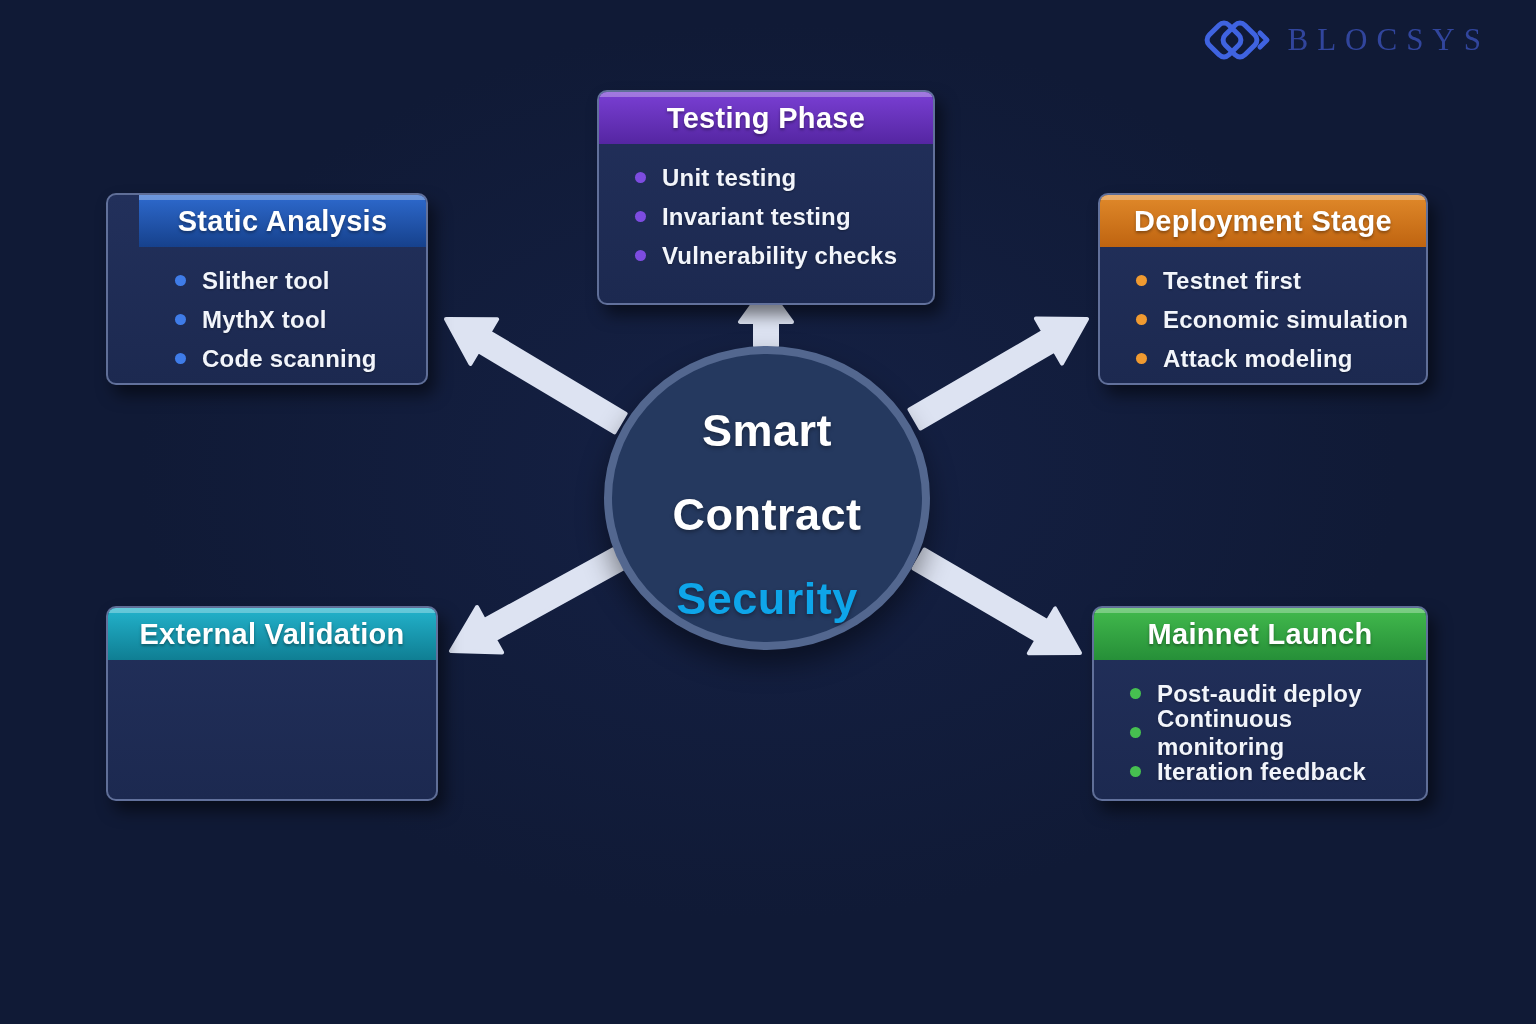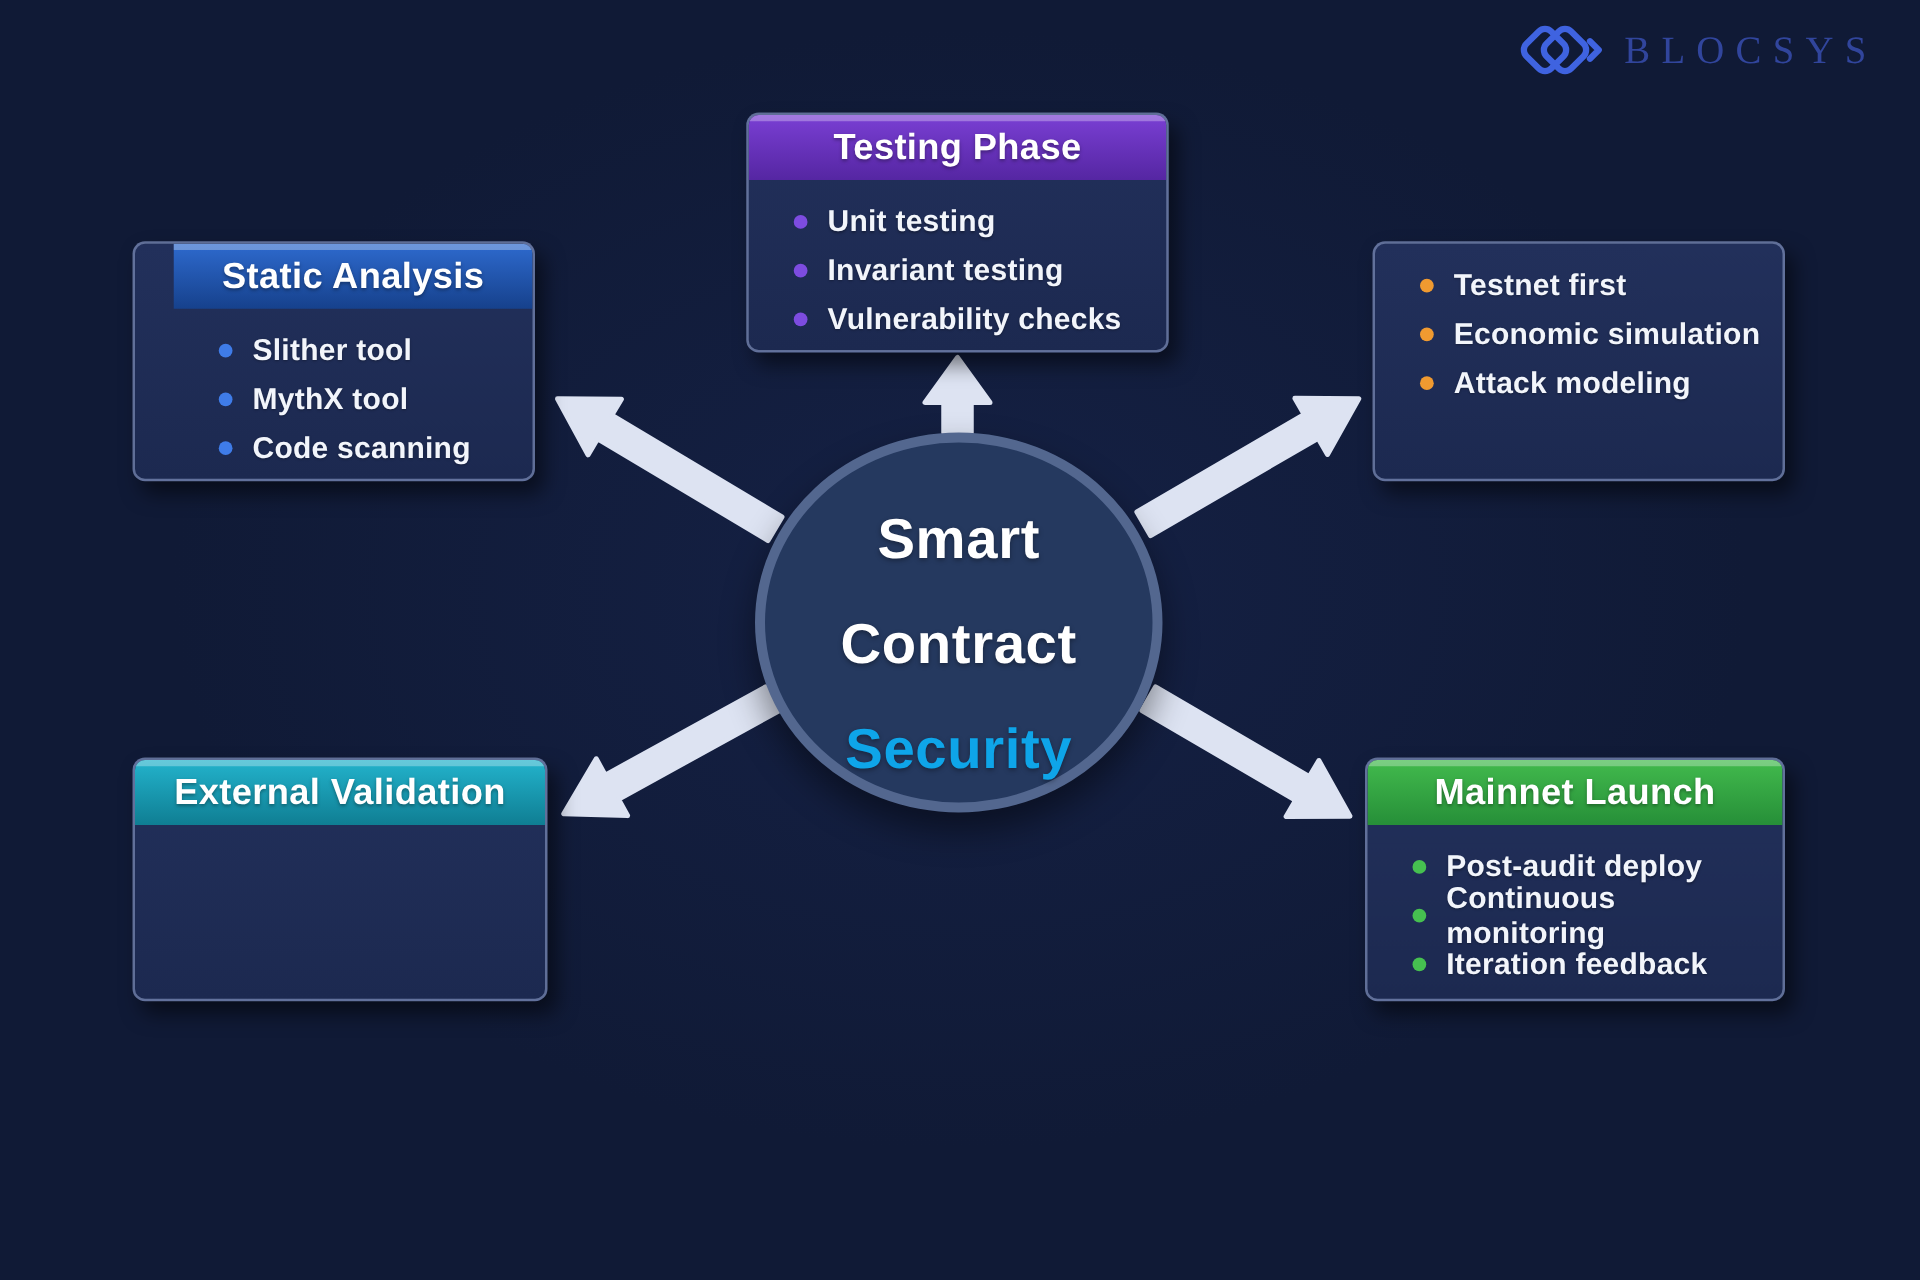--- a/index.html
+++ b/index.html
@@ -12,21 +12,21 @@
     position: relative;
     width: 1536px;
     height: 1024px;
     background: radial-gradient(ellipse 900px 640px at 50% 46%, #152145 0%, #101a36 70%);
   }
 
   
   .logo {
     position: absolute;
     top: 16px;
-    right: 34px;
+    right: 46px;
     display: flex;
     align-items: center;
     gap: 12px;
   }
   .logo-text {
     font-family: "Liberation Serif", "DejaVu Serif", serif;
     font-size: 31px;
     letter-spacing: 9px;
     font-weight: 400;
   }
@@ -113,21 +113,21 @@
   .item-label {
     color: #f2f5fb;
     font-size: 24px;
     font-weight: 700;
     letter-spacing: 0.2px;
     text-shadow: 0 1px 2px rgba(0,0,0,0.3);
   }
 
   
   #box-static      { left: 106px;  top: 193px; width: 322px; height: 192px; padding-left: 31px; }
-  #box-testing     { left: 597px;  top: 90px;  width: 338px; height: 192px; }
+  #box-testing     { left: 597px;  top: 90px;  width: 338px; height: 215px; }
   #box-deployment  { left: 1098px; top: 193px; width: 330px; height: 192px; }
   #box-external    { left: 106px;  top: 606px; width: 332px; height: 195px; }
   #box-mainnet     { left: 1092px; top: 606px; width: 336px; height: 195px; }
 </style>
 </head>
 <body>
 
 <div class="canvas">
 
   <div class="logo">
@@ -185,20 +185,21 @@
         <span class="item-label">Invariant testing</span>
       </li>
       <li class="box-item">
         <span class="bullet"></span>
         <span class="item-label">Vulnerability checks</span>
       </li>
     </ul>
   </section>
 
   <section class="box" id="box-deployment" style="--hd1: #e0892a; --hd2: #bf6410; --bullet: #f09a30;">
+    <h2 class="box-header">Deployment Stage</h2>
     <ul class="box-list">
       <li class="box-item">
         <span class="bullet"></span>
         <span class="item-label">Testnet first</span>
       </li>
       <li class="box-item">
         <span class="bullet"></span>
         <span class="item-label">Economic simulation</span>
       </li>
       <li class="box-item">

